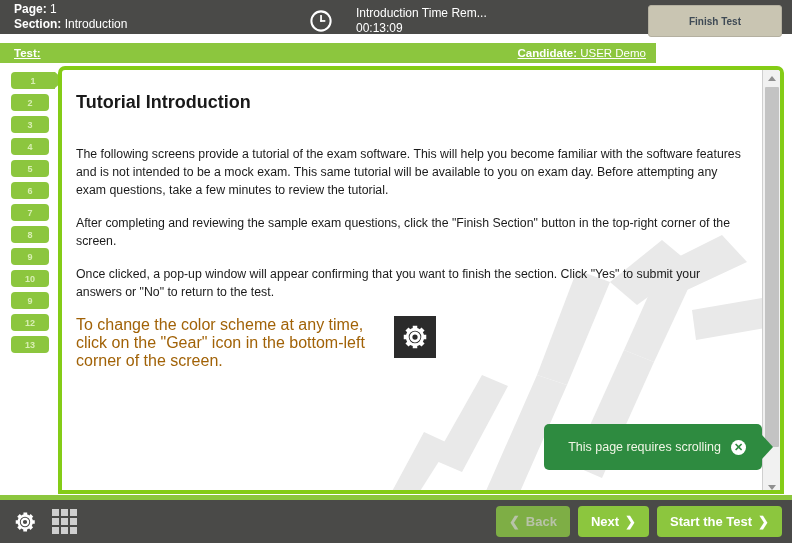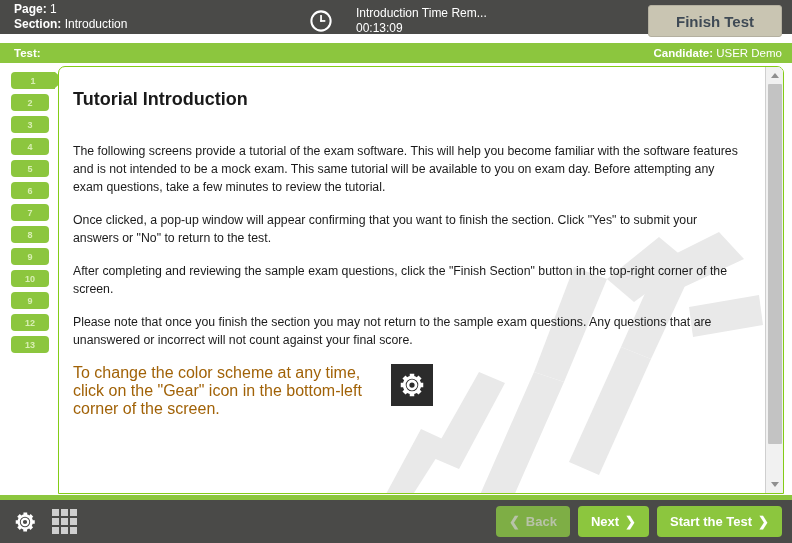--- a/index.html
+++ b/index.html
@@ -33,31 +33,31 @@
   .clock-icon { width:22px; height:22px; flex:0 0 auto; }
   .timer-text { font-size:12px; line-height:15px; }
   .timer-text .t-label { white-space:nowrap; }
   .timer-text .t-value { white-space:nowrap; }
 
   .finish-btn {
     position:absolute; right:10px; top:5px;
     width:134px; height:32px;
     background:#c9c5b2; border:1px solid #b4b0a0;
     border-radius:3px;
-    color:#3f4a55; font-size:15px; font-weight:bold;
+    color:#3f4a55; font-size:10px; font-weight:bold;
     display:flex; align-items:center; justify-content:center;
     cursor:pointer;
   }
 
   
   .test-bar {
-    position:absolute; left:0; top:43px; width:792px; height:20px;
+    position:absolute; left:0; top:43px; width:656px; height:20px;
     background:#8cc63e;
     display:flex; align-items:center;
-    color:#ffffff; font-size:11.5px;
+    color:#ffffff; font-size:11.5px;text-decoration:underline;
   }
   .test-bar .left { padding-left:14px; font-weight:bold; }
   .test-bar .right { margin-left:auto; padding-right:10px; }
   .test-bar .right b { font-weight:bold;margin-top:36px; }
   .test-bar .right span { font-weight:normal; }
 
   
   .page-rail {
     position:absolute; left:0; top:63px; width:58px; height:432px;
     background:#ffffff;
@@ -81,21 +81,21 @@
     border-top:8.5px solid transparent;
     border-bottom:8.5px solid transparent;
     border-left:9px solid #8cc63e;
   }
 
   
   .content-panel {
     position:absolute; left:58px; top:66px;
     width:726px; height:428px;
     background:#ffffff;
-    border:1px solid #84cc16;
+    border:4px solid #84cc16;
     border-radius:7px 7px 0 0;
     overflow:hidden;
   }
   .content-inner {
     position:absolute; left:0; top:0;
     width:706px; height:426px;
     padding:22px 22px 0 14px;
     overflow:hidden;
   }
 
@@ -280,38 +280,41 @@
           <polygon points="72,250 120,165 146,176 100,262"></polygon>
           <polygon points="20,300 62,222 88,234 46,300"></polygon>
           <polygon points="330,100 400,88 404,118 334,130"></polygon>
         </g>
       </svg>
 
       <div class="doc-title">Tutorial Introduction</div>
 
       <div>
         <p class="doc-p">The following screens provide a tutorial of the exam software. This will help you become familiar with the software features and is not intended to be a mock exam. This same tutorial will be available to you on exam day. Before attempting any exam questions, take a few minutes to review the tutorial.</p>
+        <p class="doc-p">After completing and reviewing the sample exam questions, click the "Finish Section" button in the top-right corner of the screen.</p>
         <p class="doc-p">Once clicked, a pop-up window will appear confirming that you want to finish the section. Click "Yes" to submit your answers or "No" to return to the test.</p>
-        <p class="doc-p">After completing and reviewing the sample exam questions, click the "Finish Section" button in the top-right corner of the screen.</p>
-        <p class="doc-p">Please note that once you finish the section you may not return to the sample exam questions. Any questions that are unanswered or incorrect will not count against your final score.</p>
       </div>
 
       <div class="icon-row">
         <div class="txt">To change the color scheme at any time, click on the "Gear" icon in the bottom-left corner of the screen.</div>
         <div class="blk-icon">
           <svg viewBox="0 0 32 32" width="30" height="30">
             <path fill="#ffffff" d="M16 10.2a5.8 5.8 0 100 11.6 5.8 5.8 0 000-11.6zm0 8.6a2.8 2.8 0 110-5.6 2.8 2.8 0 010 5.6z"></path>
             <path fill="#ffffff" d="M28 13.6h-2.5a9.8 9.8 0 00-1.1-2.7l1.8-1.8-3.3-3.3-1.8 1.8a9.8 9.8 0 00-2.7-1.1V4h-4.8v2.5a9.8 9.8 0 00-2.7 1.1L9.1 5.8 5.8 9.1l1.8 1.8a9.8 9.8 0 00-1.1 2.7H4v4.8h2.5a9.8 9.8 0 001.1 2.7l-1.8 1.8 3.3 3.3 1.8-1.8a9.8 9.8 0 002.7 1.1V28h4.8v-2.5a9.8 9.8 0 002.7-1.1l1.8 1.8 3.3-3.3-1.8-1.8a9.8 9.8 0 001.1-2.7H28v-4.8zm-12 9.1a6.7 6.7 0 110-13.4 6.7 6.7 0 010 13.4z"></path>
           </svg>
         </div>
       </div>
 
 
     </div>
 
+    <div class="scroll-hint">
+      <span>This page requires scrolling</span>
+      <span class="hint-close">✕</span>
+    </div>
 
     <div class="scrollbar">
       <div class="sb-btn">
         <span class="sb-arrow up"></span>
       </div>
       <div class="sb-track">
         <div class="sb-thumb"></div>
       </div>
       <div class="sb-btn" style="position:absolute;bottom:0;left:0;">
         <span class="sb-arrow down"></span>

